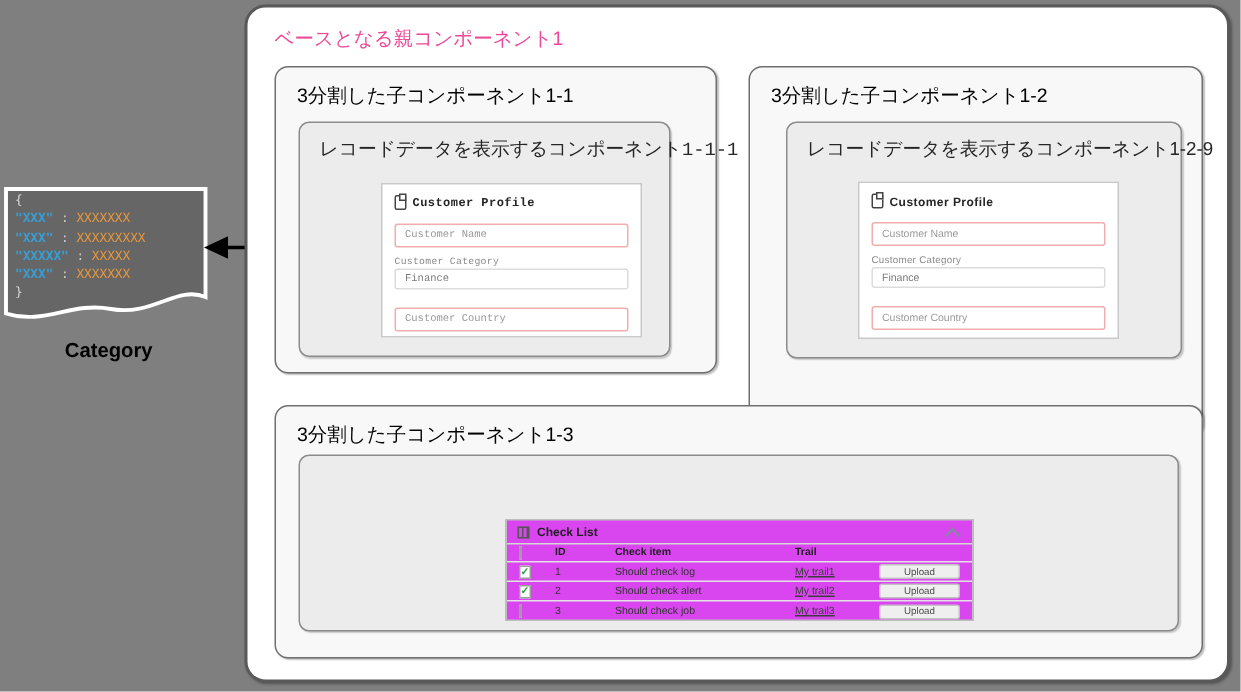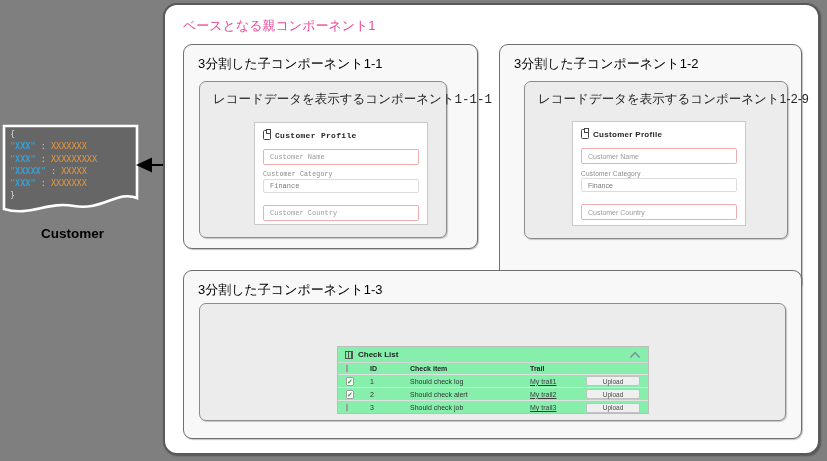--- a/index.html
+++ b/index.html
@@ -36,21 +36,21 @@
   .card-title { font-size:8px; font-weight:bold; color:#262626; letter-spacing:.3px; }
   .field-input { margin-top:9px; height:16px; border:1px solid #f0aeae; border-radius:2px;
     display:flex; align-items:center; padding-left:6px; font-size:7px; color:#9a9a9a; background:#fff; }
   .field-label { margin-top:6px; font-size:6.5px; color:#8a8a8a; letter-spacing:.2px; }
   .field-value { margin-top:1px; height:14px; border:1px solid #dcdcdc; border-radius:2px;
     display:flex; align-items:center; padding-left:6px; font-size:7px; color:#7a7a7a; background:#fff; }
   .fi-last { margin-top:12px; }
 
   
   .checklist { position:absolute; left:137px; top:42px; width:312px; height:68px;
-    background:#86efac; border:1px solid #bdbdbd; font-size:7px; color:#333; }
+    background:#d946ef; border:1px solid #bdbdbd; font-size:7px; color:#333; }
   .cl-header { height:15px; display:flex; align-items:center; padding:0 7px; gap:5px; }
   .cl-grid-icon { width:8px; height:8px; border:1.2px solid #555; position:relative; flex:0 0 auto; }
   .cl-grid-icon::before { content:""; position:absolute; left:2px; top:0; width:1px; height:100%; background:#555; }
   .cl-grid-icon::after { content:""; position:absolute; left:4.5px; top:0; width:1px; height:100%; background:#555; }
   .cl-title { font-size:8px; font-weight:bold; color:#1f1f1f; }
   .cl-spacer { flex:1; }
   .cl-chevron { width:12px; height:8px; cursor:pointer; }
   .cl-grid { display:grid; grid-template-columns:30px 40px 120px 50px 72px; align-items:center; height:13px; border-bottom:1px solid #e2e2e2; }
   .cl-cols { border-top:1px solid #d6d6d6; font-weight:bold; color:#1f1f1f; }
   .cl-cell { padding-left:2px; }
@@ -83,21 +83,21 @@
     <path d="M4 8 L137 8 L137 80 C118 72 102 93 74 88 C47 83 30 99 4 91 Z" fill="#666666" stroke="#ffffff" stroke-width="2.6"></path>
   </svg>
   <div class="code-overlay">
     <div class="code-brace">{</div>
     <div><span class="code-key">"XXX"</span><span class="code-colon"> : </span><span class="code-val">XXXXXXX</span></div>
     <div><span class="code-key">"XXX"</span><span class="code-colon"> : </span><span class="code-val">XXXXXXXXX</span></div>
     <div><span class="code-key">"XXXXX"</span><span class="code-colon"> : </span><span class="code-val">XXXXX</span></div>
     <div><span class="code-key">"XXX"</span><span class="code-colon"> : </span><span class="code-val">XXXXXXX</span></div>
     <div class="code-brace">}</div>
   </div>
-  <div class="datamodel-label">Customer</div>
+  <div class="datamodel-label">Category</div>
 
   <svg class="arrow-svg" width="128" height="26" viewBox="0 0 128 26">
     <line x1="120" y1="13" x2="18" y2="13" stroke="#000" stroke-width="2.2"></line>
     <polygon points="6,13 22,5.5 22,20.5" fill="#000"></polygon>
   </svg>
 
   <div class="parent-box">
     <div class="parent-title">ベースとなる親コンポーネント1</div>
 
     <div class="child-box" id="c11">

